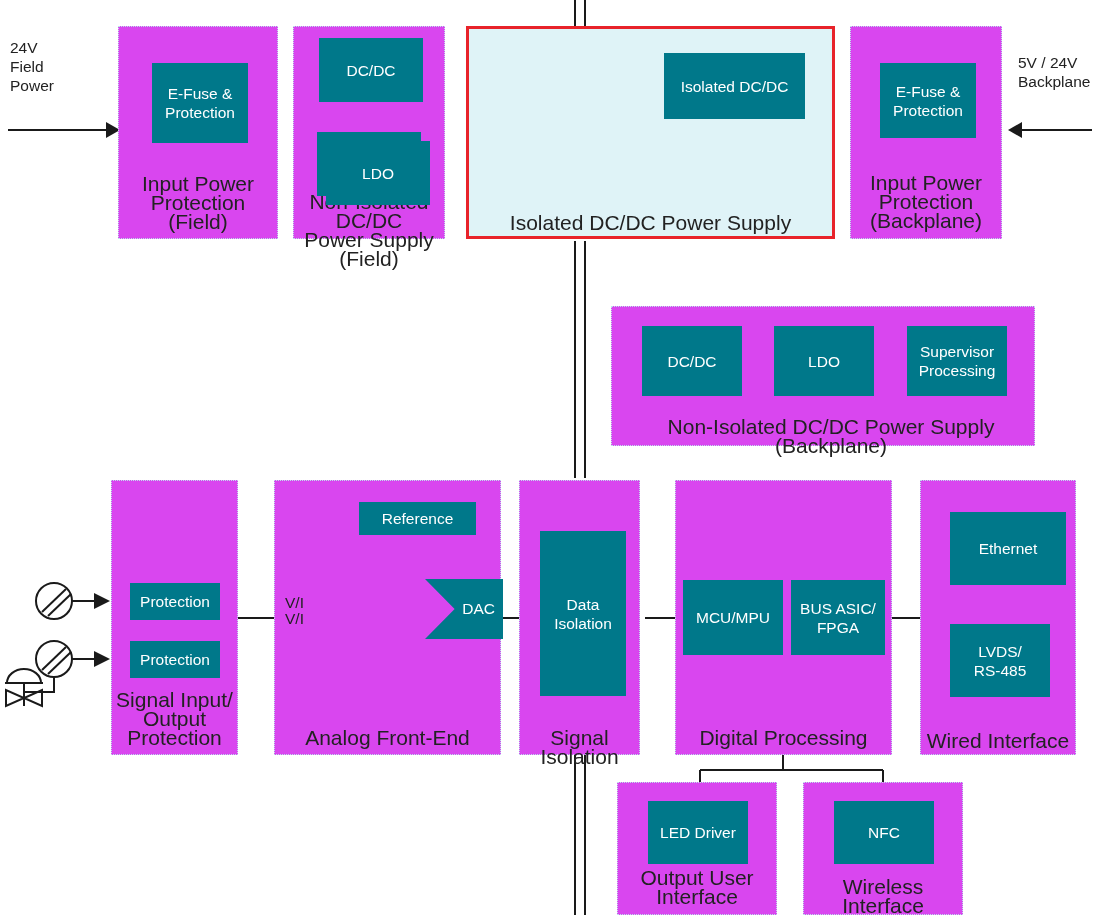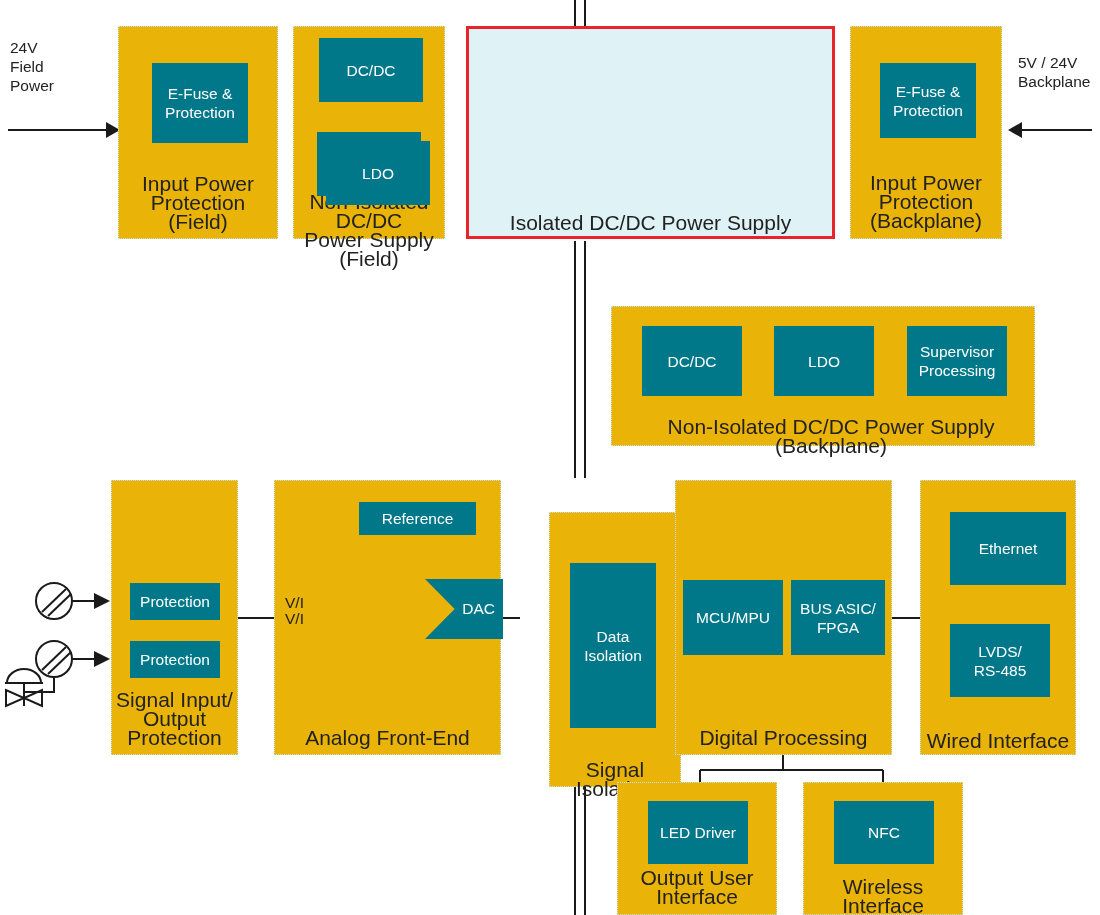--- a/index.html
+++ b/index.html
@@ -10,21 +10,21 @@
   #canvas{
     position:relative;
     width:1100px;
     height:915px;
     background:#ffffff;
     overflow:hidden;
   }
   
   .group{
     position:absolute;
-    background:#eab308;
+    background:#d946ef;
     border:1px dotted #bfe4ec;
     box-sizing:border-box;
   }
   .group.highlight{
     border:3px solid #e8232a;
     background:#dff3f7;
   }
   .grp-label{
     position:absolute;
     left:0; right:0;
@@ -189,20 +189,21 @@
   </div>
 
   <div class="group" style="left:293px; top:26px; width:152px; height:213px;">
     <div class="blk" style="left:25px; top:11px; width:104px; height:64px;">DC/DC</div>
     <div class="blk shadowed" style="left:32px; top:114px; width:104px; height:64px;">LDO</div>
     <div class="grp-label" style="top:165px;">Non-Isolated DC/DC
 Power Supply (Field)</div>
   </div>
 
   <div class="group highlight" style="left:466px; top:26px; width:369px; height:213px;">
+    <div class="blk" style="left:195px; top:24px; width:141px; height:66px;">Isolated DC/DC</div>
     <div class="grp-label" style="top:184px;">Isolated DC/DC Power Supply</div>
   </div>
 
   <div class="group" style="left:850px; top:26px; width:152px; height:213px;">
     <div class="blk" style="left:29px; top:36px; width:96px; height:75px;">E-Fuse &amp;
 Protection</div>
     <div class="grp-label" style="top:146px;">Input Power
 Protection
 (Backplane)</div>
   </div>
@@ -229,21 +230,21 @@
     <div class="freelabel" style="left:10px; top:128px;">V/I</div>
 
     <div style="position:absolute; left:150px; top:98px; width:78px; height:60px;
                 background:#00788a; color:#fff; font-size:15.5px; display:flex;
                 align-items:center; justify-content:flex-end; padding-right:8px;
                 box-sizing:border-box;
                 clip-path:polygon(0% 0%, 100% 0%, 100% 100%, 0% 100%, 38% 50%);">DAC</div>
     <div class="grp-label" style="top:247px;">Analog Front-End</div>
   </div>
 
-  <div class="group" style="left:549px; top:480px; width:132px; height:275px;margin-top:32px;">
+  <div class="group" style="left:519px; top:480px; width:121px; height:275px;">
     <div class="blk" style="left:20px; top:50px; width:86px; height:165px;">Data
 Isolation</div>
     <div class="grp-label" style="top:247px;">Signal Isolation</div>
   </div>
 
   <div class="group" style="left:675px; top:480px; width:217px; height:275px;">
     <div class="blk" style="left:7px; top:99px; width:100px; height:75px;">MCU/MPU</div>
     <div class="blk" style="left:115px; top:99px; width:94px; height:75px;">BUS ASIC/
 FPGA</div>
     <div class="grp-label" style="top:247px;">Digital Processing</div>

